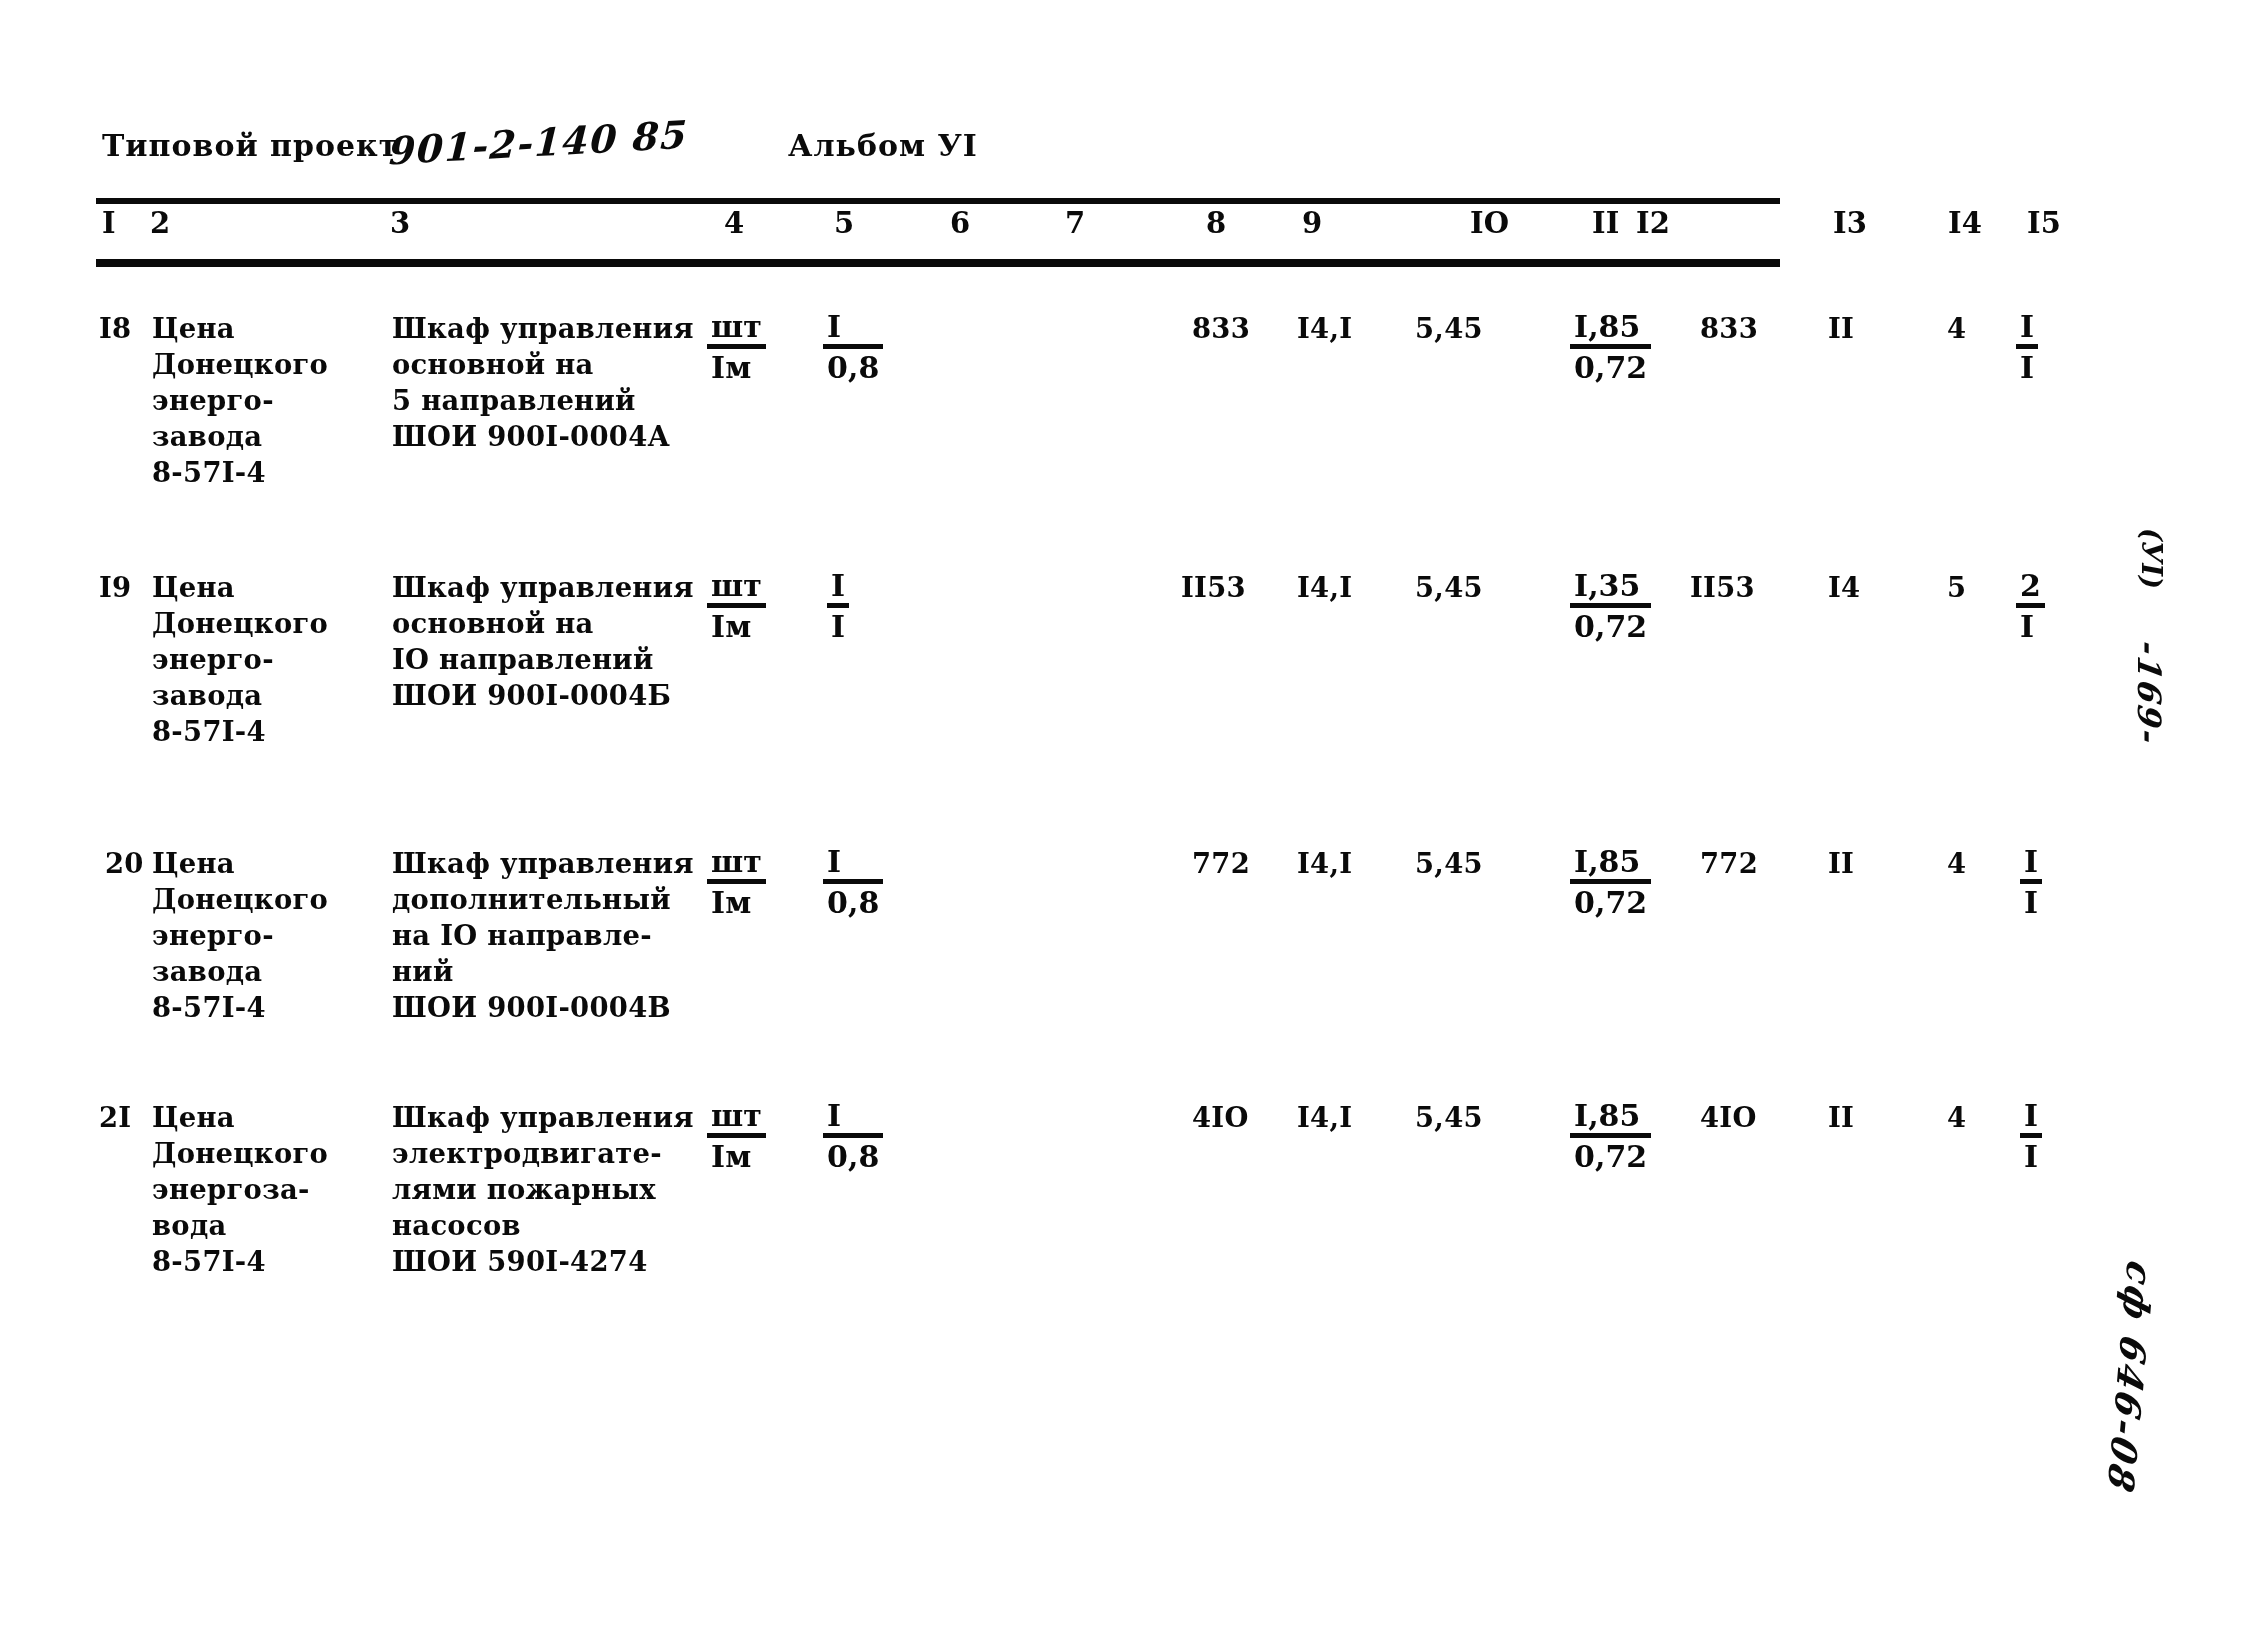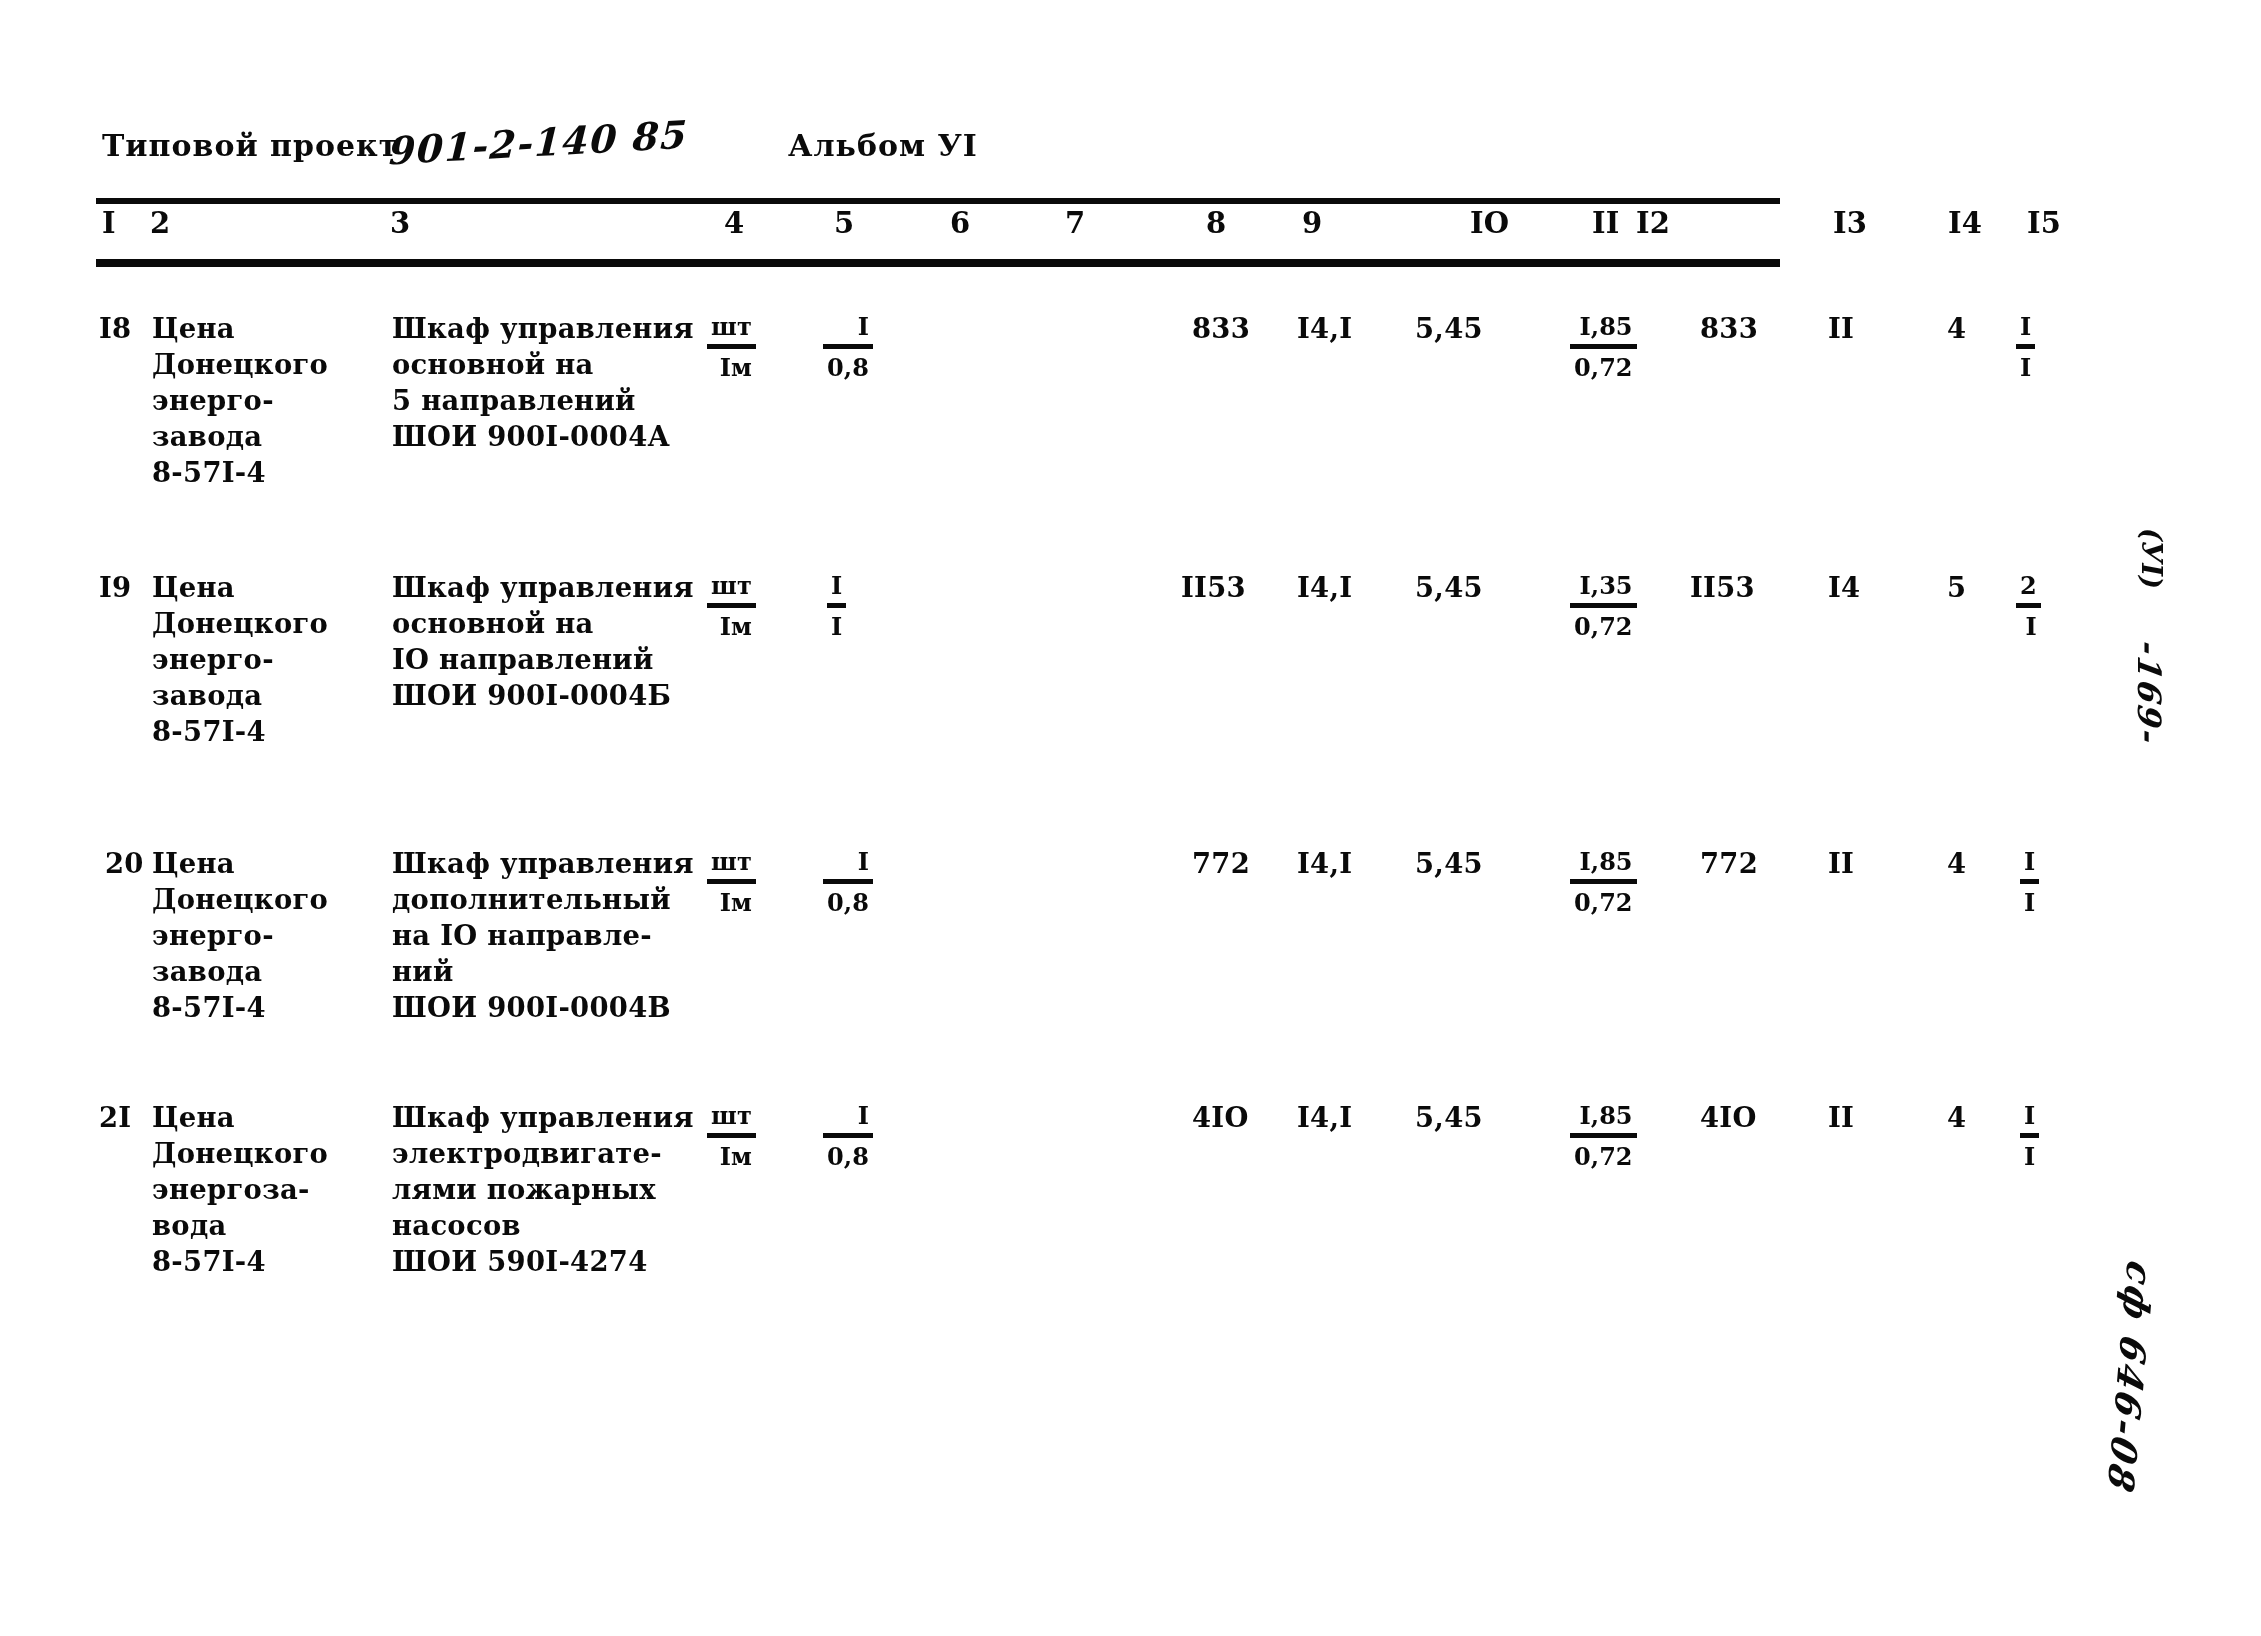--- a/index.html
+++ b/index.html
@@ -115,22 +115,22 @@
     white-space: pre;
   }
   .cell.num   { font-size: 27.4px; }
   .cell.wrap  { white-space: pre-line; }
 
   
   .frac {
     position: absolute;
     top: 0;
     display: inline-block;
-    text-align: right;
-    font-size: 24px;
+    text-align: left;
+    font-size: 30px;
     font-weight: 700;
     font-family: "DejaVu Serif", "Liberation Serif", serif;
     line-height: 33px;
   }
   .frac .top-v {
     display: block;
     padding: 0 4.1px;
   }
   .frac .bar {
     display: block;

